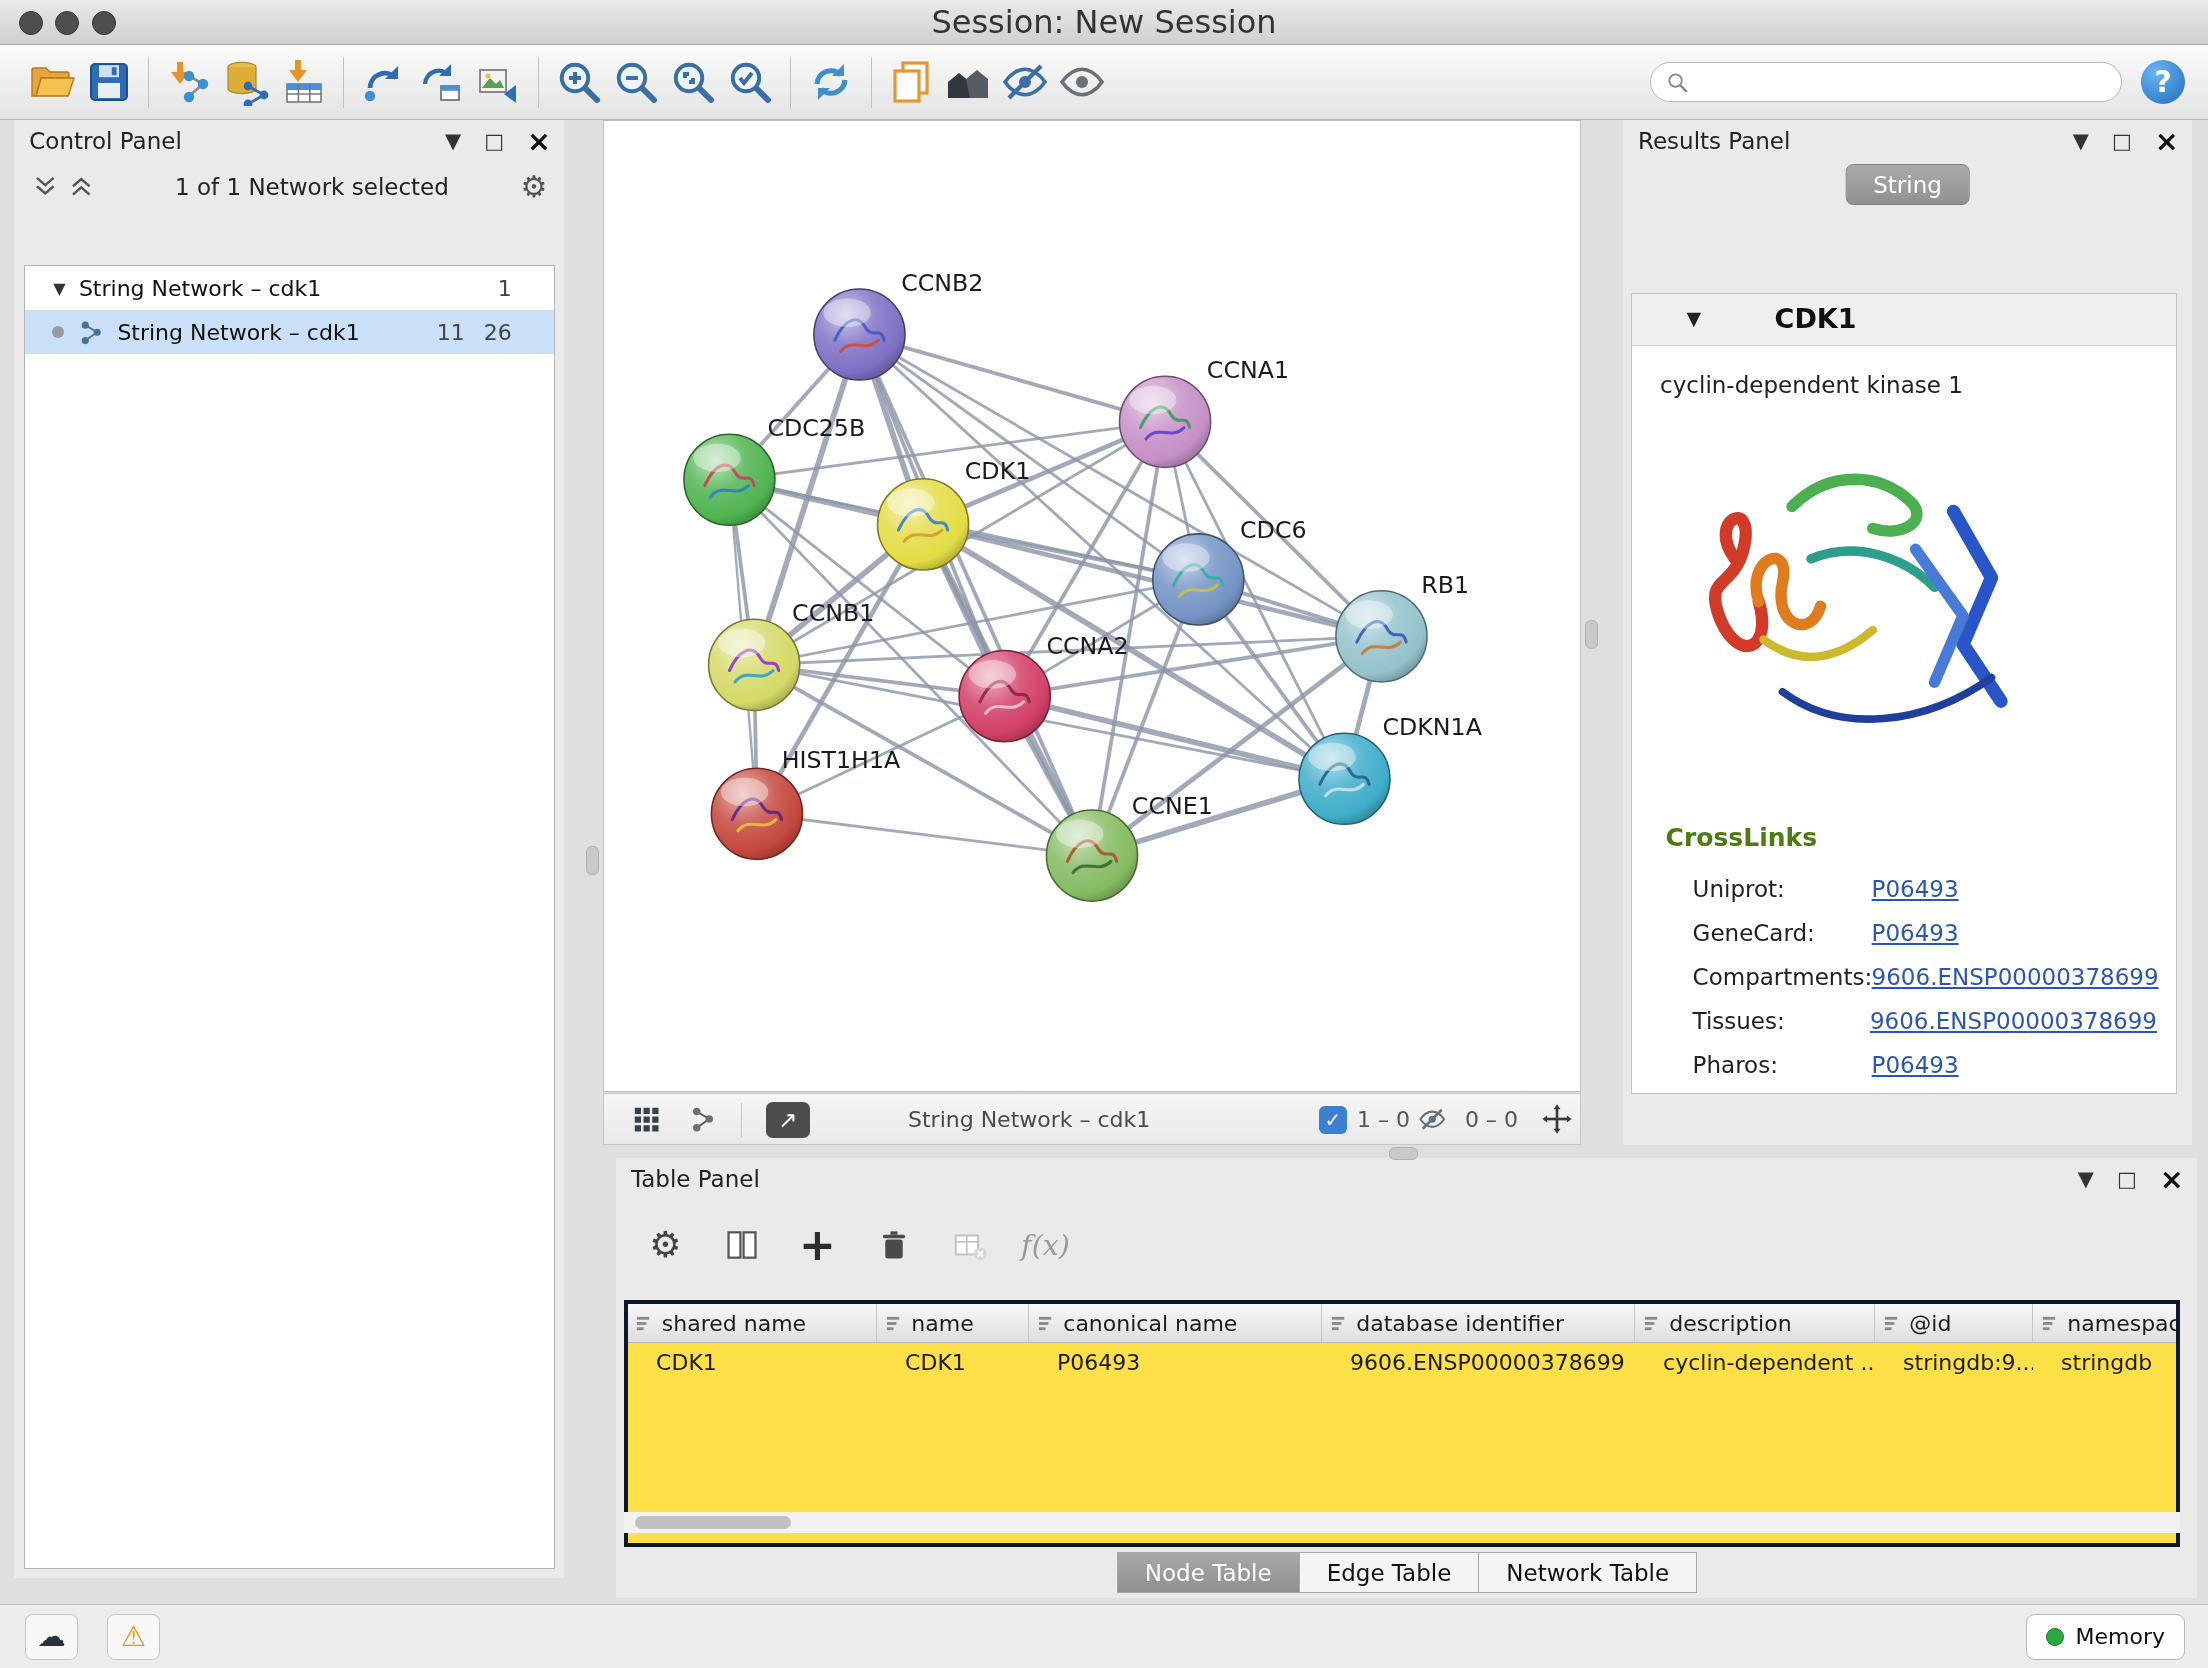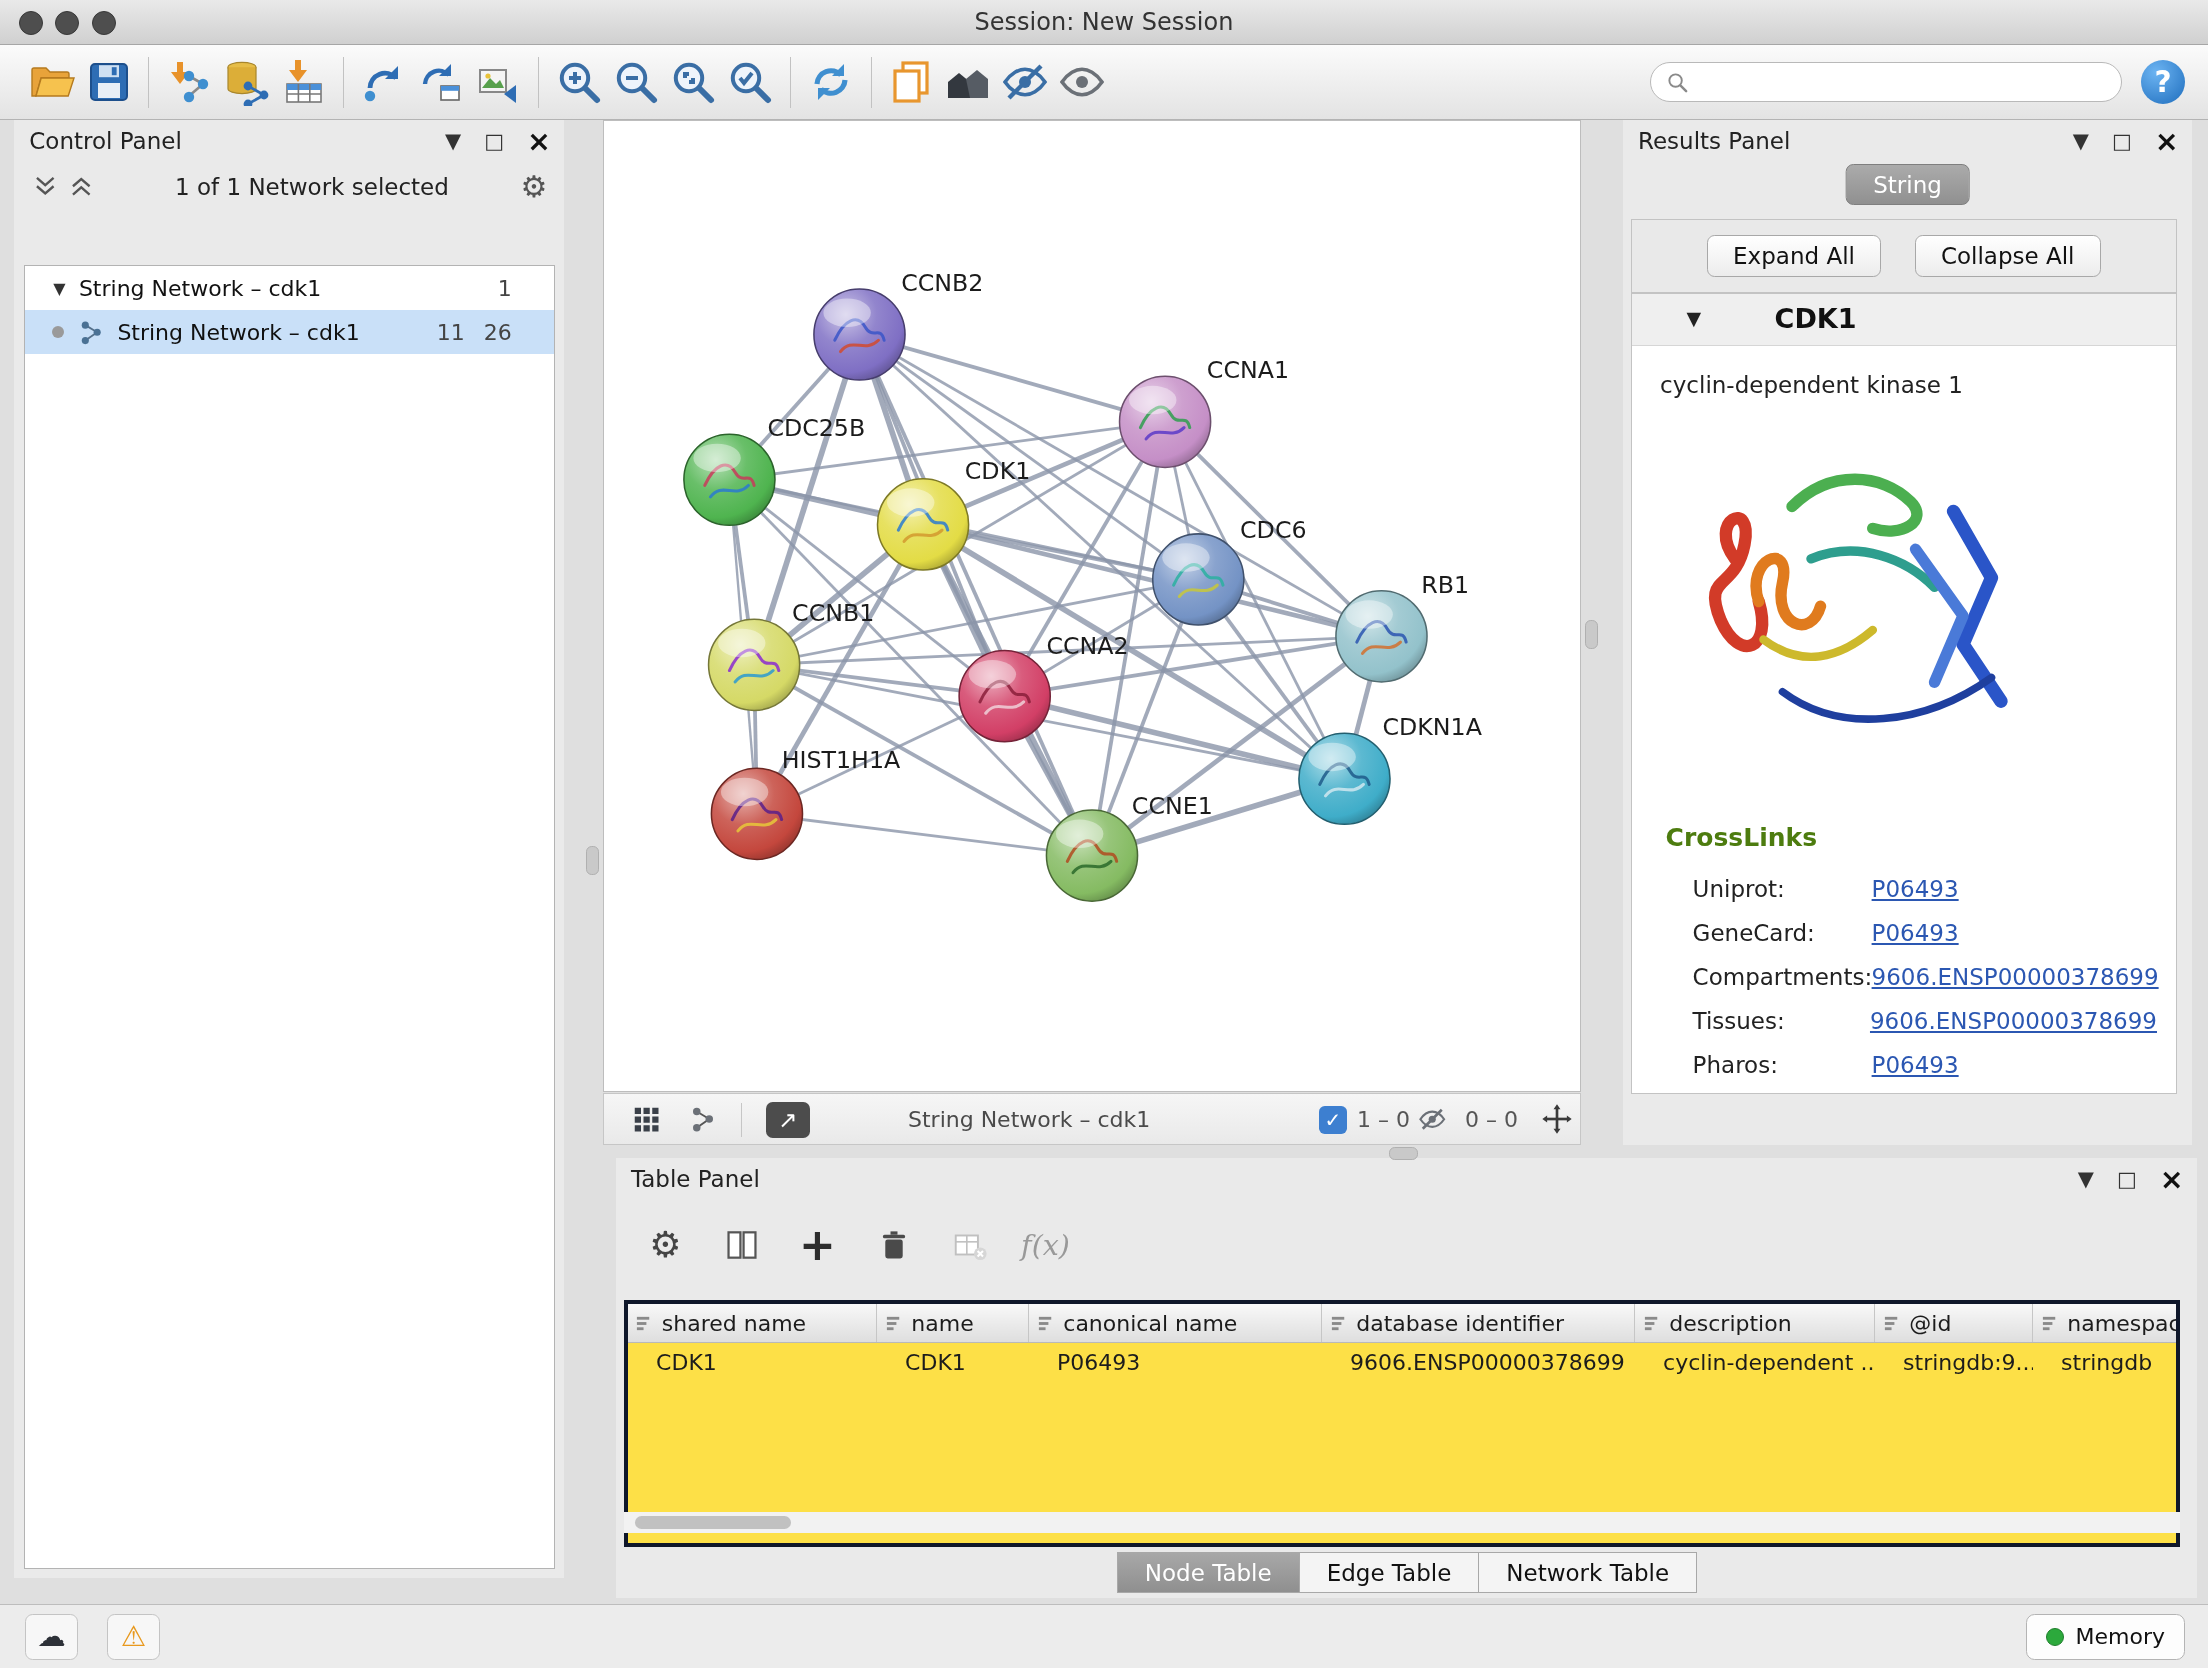--- a/index.html
+++ b/index.html
@@ -4,21 +4,21 @@
 <style>
   html,body{margin:0;padding:0;background:#cfcfcf;}
   .window{position:relative;width:2208px;height:1668px;background:#dfdfdf;
     font-family:"DejaVu Sans","Liberation Sans",sans-serif;color:#222;overflow:hidden;}
 
   
   .titlebar{position:absolute;top:0;left:0;right:0;height:44px;
     background:linear-gradient(#e9e9e9,#d0d0d0);border-bottom:1px solid #a6a6a6;}
   .traffic{position:absolute;top:10.5px;left:19px;display:flex;gap:12.4px;}
   .light{width:22px;height:22px;border-radius:50%;background:#4e4e4e;border:1px solid #383838;}
-  .win-title{line-height:44px;text-align:center;font-size:24px;color:#333;}
+  .win-title{line-height:44px;text-align:center;font-size:32px;color:#333;}
 
   
   .toolbar{position:absolute;top:45px;left:0;right:0;height:75px;
     background:linear-gradient(#fbfbfb,#e3e3e3);border-bottom:1px solid #b3b3b3;
     display:flex;align-items:center;padding:0 23px;box-sizing:border-box;}
   .tbtn{width:57px;height:59px;display:flex;align-items:center;justify-content:center;
     border-radius:7.6px;flex:0 0 auto;}
   .tbtn svg{width:48px;height:48px;}
   .tsep{width:1px;height:51px;background:#c2c2c2;margin:0 11.4px;flex:0 0 auto;}
   .search-wrap{margin-left:auto;display:flex;align-items:center;gap:0;
@@ -588,24 +588,20 @@
   <div class="panel" id="results-panel">
     <div class="panel-header">
       <span class="panel-title">Results Panel</span>
       <span class="ph-icons">
         <span class="ph-ic">▼</span>
         <span class="ph-ic">□</span>
         <span class="ph-close">×</span>
       </span>
     </div>
     <div class="string-badge">String</div>
-    <div class="rp-btnbox">
-      <div class="rp-btn">Expand All</div>
-      <div class="rp-btn">Collapse All</div>
-    </div>
     <div class="rp-content">
       <div class="cdk-header">
         <span class="cdk-tri">▼</span>
         <span class="cdk-name">CDK1</span>
       </div>
       <div class="cdk-desc">cyclin-dependent kinase 1</div>
       <svg class="protein-fig" viewBox="0 0 380 372">
         <g fill="none" stroke-linecap="round">
           <path d="M60,150 C30,110 80,85 70,135 C60,185 25,165 45,215 C65,260 100,245 85,195" stroke="#d23b28" stroke-width="13"></path>
           <path d="M85,195 C70,150 120,130 110,175 C100,220 140,235 150,200" stroke="#e07b1e" stroke-width="12"></path>

